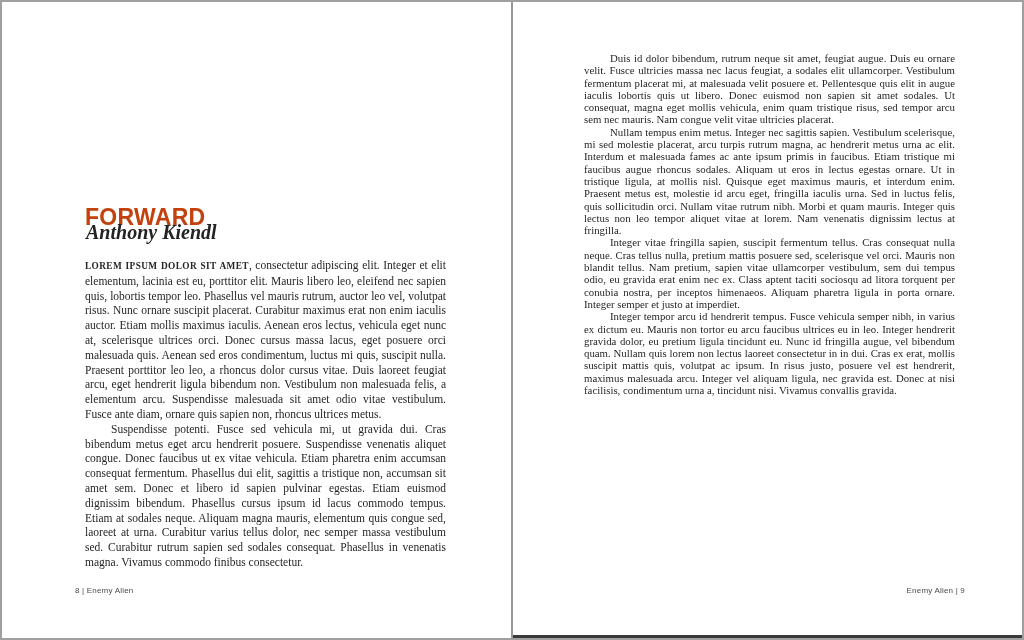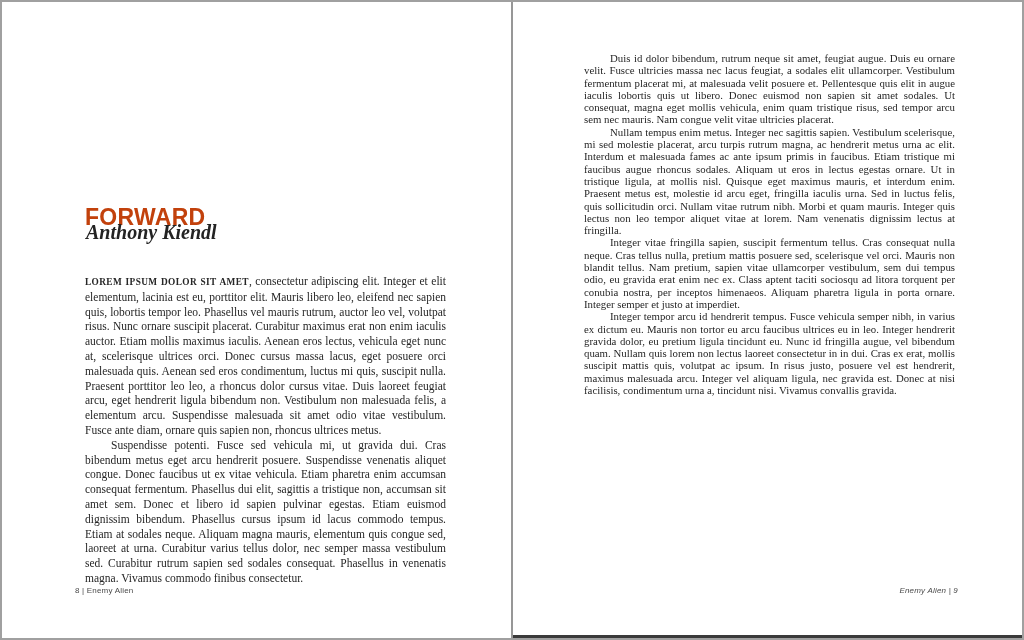--- a/index.html
+++ b/index.html
@@ -59,21 +59,21 @@
     top: 219px;
     font-family: "Liberation Serif", "DejaVu Serif", serif;
     font-style: italic;
     font-weight: bold;
     font-size: 20px;
     color: #232323;
   }
   .body-left {
     position: absolute;
     left: 83px;
-    top: 272px;
+    top: 256px;
     width: 361px;
     font-size: 11.5px;
     line-height: 14.8px;
     color: #262626;
     text-align: justify;
   }
   .body-left p, .body-right p { margin: 0; }
   .indent { text-indent: 26px; }
   .lead-in {
     font-weight: bold;
@@ -97,21 +97,21 @@
   
   .folio {
     position: absolute;
     top: 584px;
     font-family: "Liberation Sans", "DejaVu Sans", sans-serif;
     font-size: 8px;
     letter-spacing: 0.2px;
     color: #4a4a4a;
   }
   .folio-left  { left: 73px; }
-  .folio-right { right: 64px; text-align: left; font-style: italic; }
+  .folio-right { right: 57px; text-align: left; }
 </style>
 </head>
 <body>
 
 <div class="spread">
 
   <div class="page page-left"></div>
   <div class="page page-right"></div>
   <div class="seam"></div>
   <div class="bottom-edge-shadow"></div>

